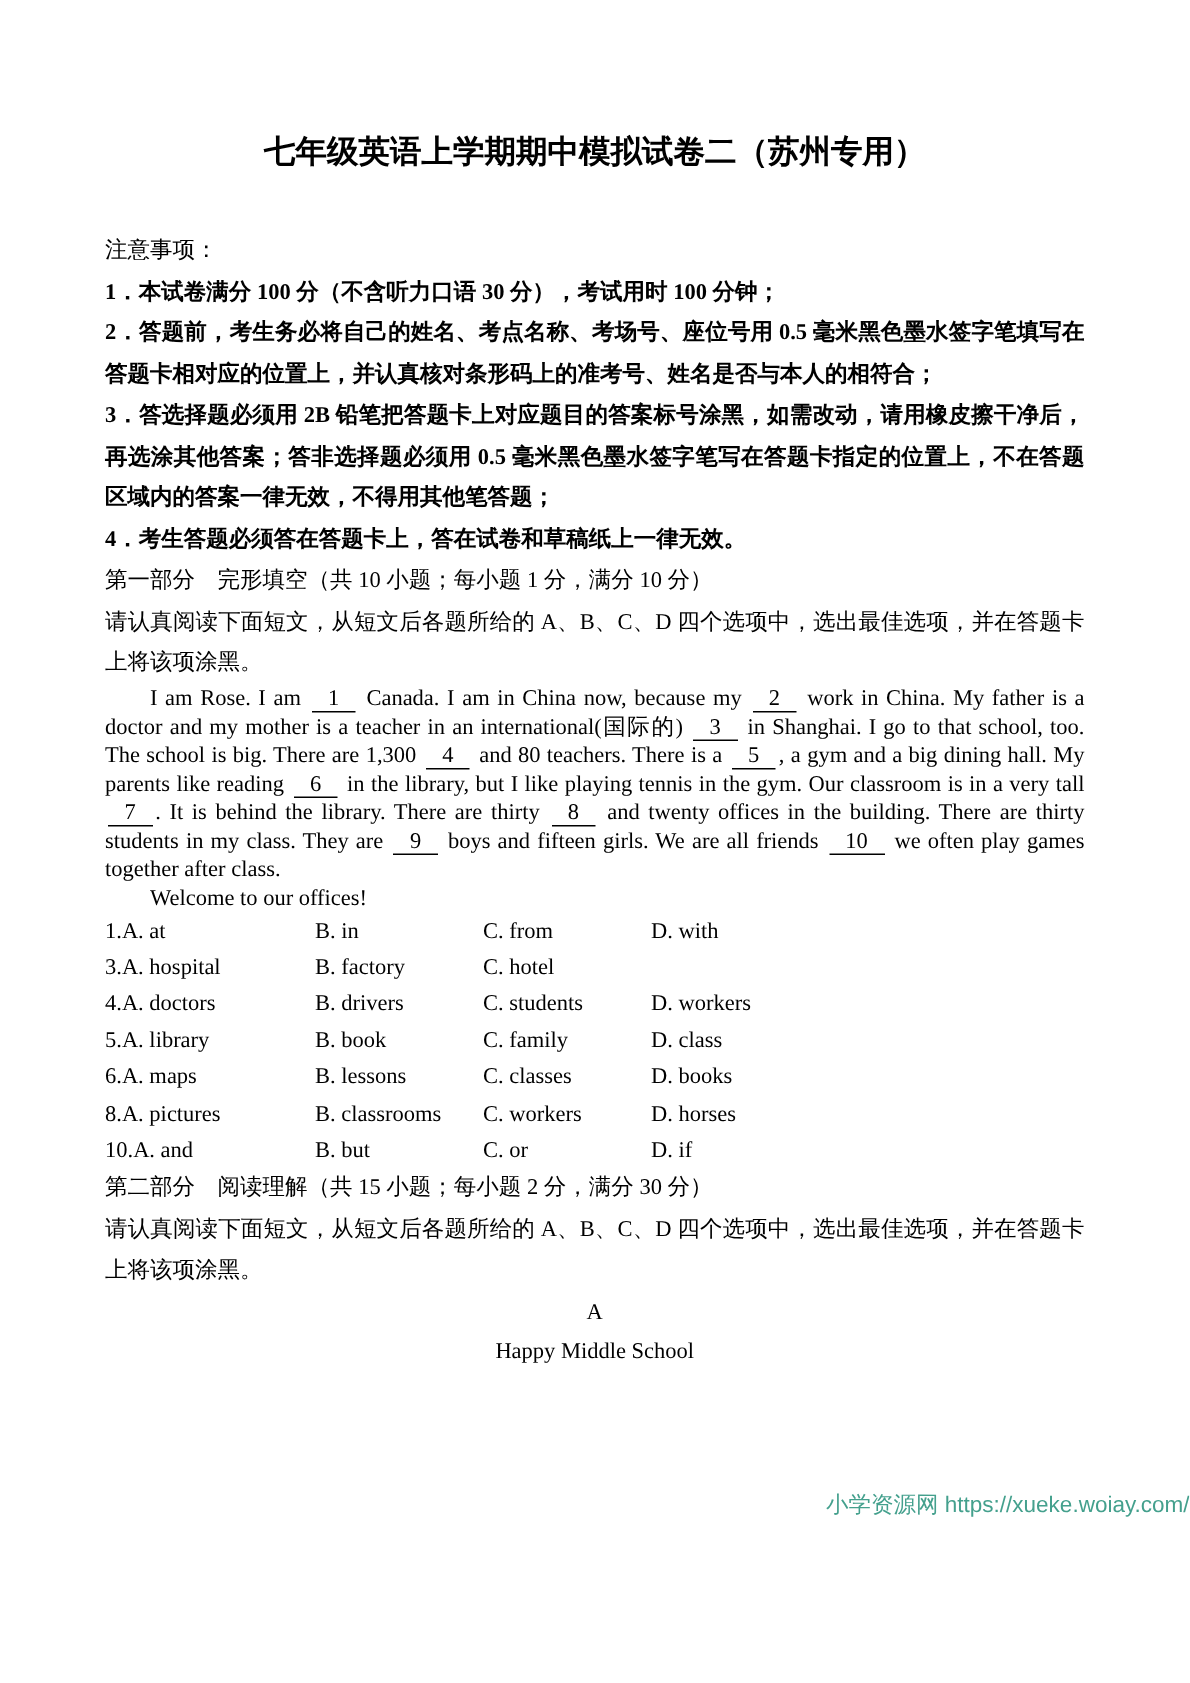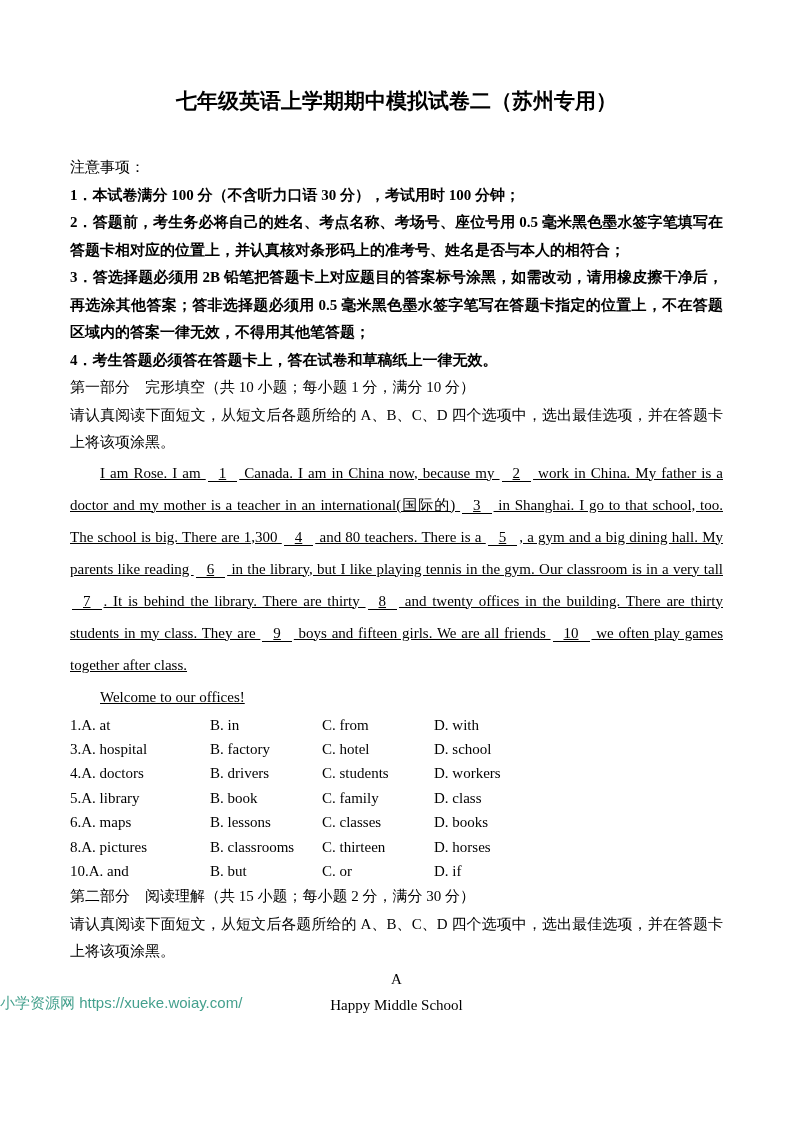--- a/index.html
+++ b/index.html
@@ -29,44 +29,43 @@
   .bold { font-weight: normal; }
   .just { text-align: justify; }
   .center { text-align: center; }
   .notice {
     line-height: 27.5px;
     text-align: justify;
     font-weight: bold;
   }
   .greeting { line-height: 26px; }
   .passage {
-    line-height: 32px;
+    line-height: 19px;
     text-align: justify;
-    text-decoration: underline;
   }
   .indent { text-indent: 30px; }
   .blank {
     border-bottom: 1px solid #000;
     padding: 0 11px;
     margin: 0 2px;
   }
   .qrow {
     display: grid;
     grid-template-columns: 140px 112px 112px auto;
     line-height: 24.4px;
   }
   .qcell { white-space: nowrap; }
   .sub-label { line-height: 27px; }
   .sub-title { line-height: 25px; }
   .footer {
     position: absolute;
     left: 0;
     right: 0;
     bottom: 34px;
-    text-align: left;
+    text-align: right;
     font-family: "Liberation Sans", "DejaVu Sans", sans-serif;
     font-size: 15px;
   }
 </style>
 </head>
 <body>
 
 <div class="page">
 
   <h1 class="title">七年级英语上学期期中模拟试卷二（苏州专用）</h1>
@@ -93,21 +92,20 @@
       <div class="qrow">
         <span class="qcell">1.A. at</span>
         <span class="qcell">B. in</span>
         <span class="qcell">C. from</span>
         <span class="qcell">D. with</span>
       </div>
       <div class="qrow">
         <span class="qcell">3.A. hospital</span>
         <span class="qcell">B. factory</span>
         <span class="qcell">C. hotel</span>
-        <span class="qcell">D. school</span>
       </div>
       <div class="qrow">
         <span class="qcell">4.A. doctors</span>
         <span class="qcell">B. drivers</span>
         <span class="qcell">C. students</span>
         <span class="qcell">D. workers</span>
       </div>
       <div class="qrow">
         <span class="qcell">5.A. library</span>
         <span class="qcell">B. book</span>
@@ -116,21 +114,21 @@
       </div>
       <div class="qrow">
         <span class="qcell">6.A. maps</span>
         <span class="qcell">B. lessons</span>
         <span class="qcell">C. classes</span>
         <span class="qcell">D. books</span>
       </div>
       <div class="qrow">
         <span class="qcell">8.A. pictures</span>
         <span class="qcell">B. classrooms</span>
-        <span class="qcell">C. thirteen</span>
+        <span class="qcell">C. workers</span>
         <span class="qcell">D. horses</span>
       </div>
       <div class="qrow">
         <span class="qcell">10.A. and</span>
         <span class="qcell">B. but</span>
         <span class="qcell">C. or</span>
         <span class="qcell">D. if</span>
       </div>
     </div>
 

